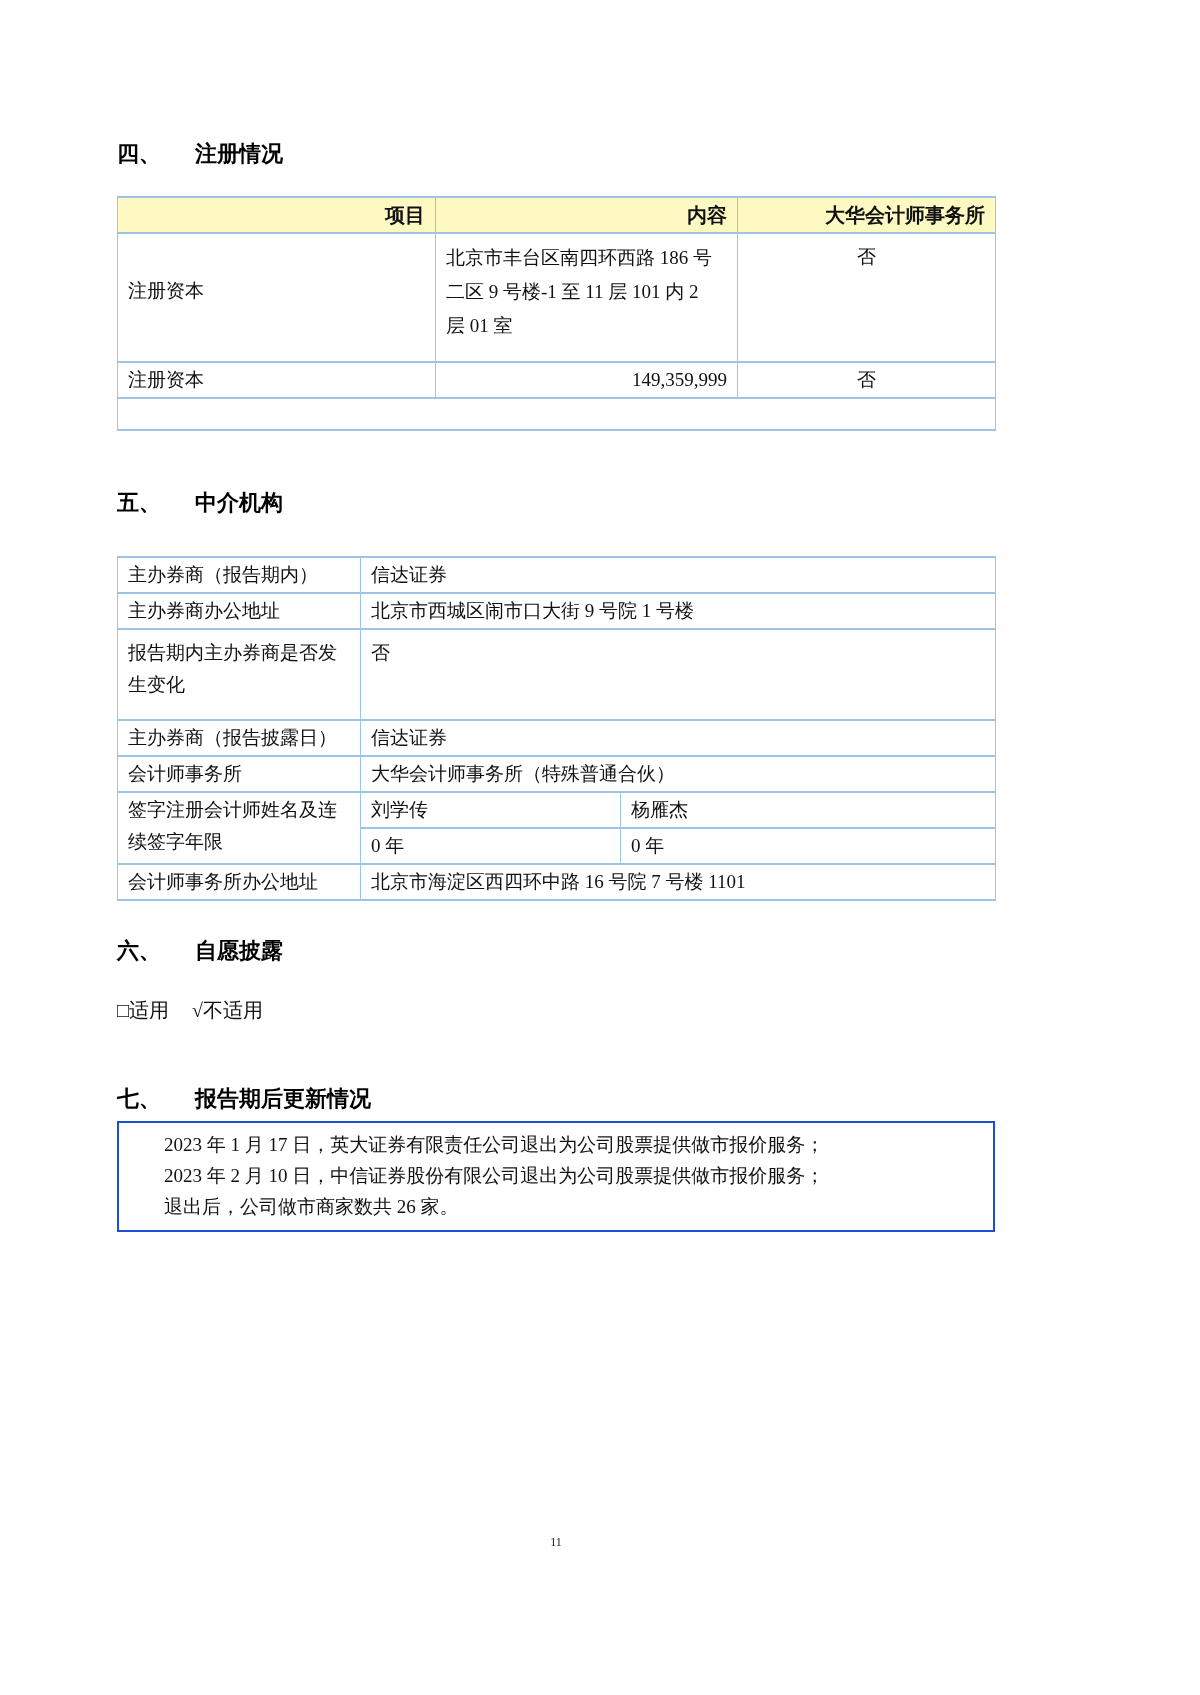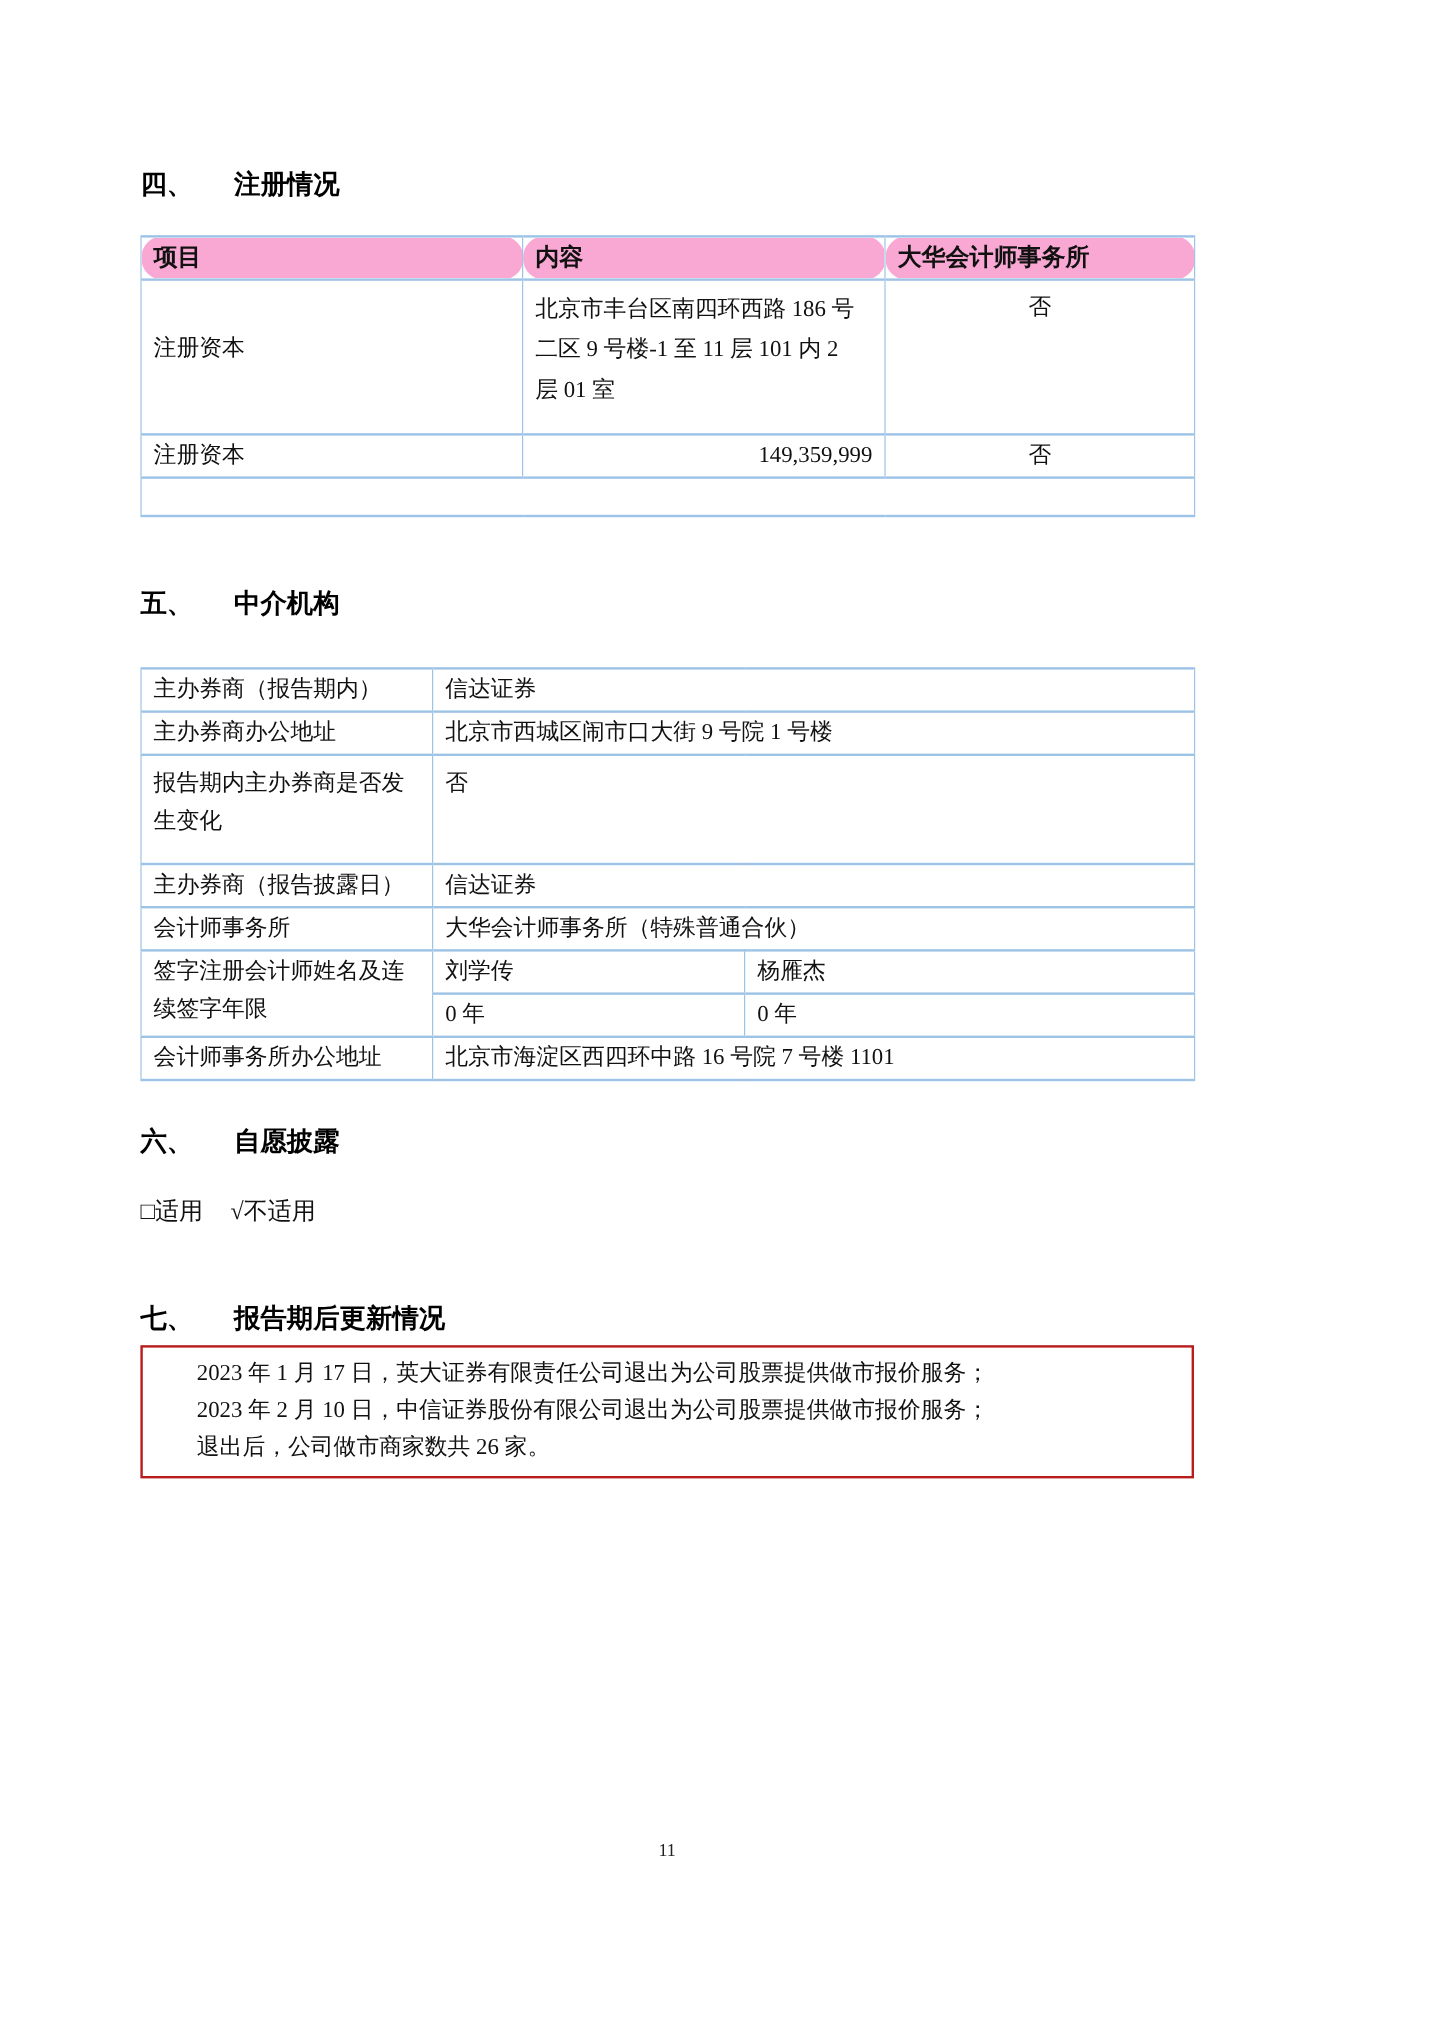--- a/index.html
+++ b/index.html
@@ -41,57 +41,56 @@
     border-top: 2px solid #9DC3E6;
     border-bottom: 2px solid #9DC3E6;
     border-left: 1px solid #9DC3E6;
     border-right: 1px solid #9DC3E6;
     padding: 1px 10px;
     line-height: 32px;
     vertical-align: top;
     overflow: hidden;
   }
   th {
-    background: #f9a8d4;
+    background: #fef9c3;
     font-weight: bold;
     font-size: 20px;
-    text-align: left;
+    text-align: right;
     height: 31px;
-    border-radius: 17px;
   }
   tr.tall td { padding-top: 7px; padding-bottom: 18px; }
   .al-c { text-align: center; }
   .al-r { text-align: right; }
   .addr div { line-height: 34px; }
   .empty-row td { height: 28px; }
 
   .applicability {
     margin-top: 32px;
     font-size: 20px;
     line-height: 26px;
   }
   .applicability .opt1 { margin-right: 18px; }
   .app7 { margin-top: 26px; }
 
   .update-box {
     margin-top: 8px;
-    border: 2px solid #b91c1c;
+    border: 2px solid #1d4ed8;
     padding: 6px 10px 8px 45px;
   }
   .update-box p {
     margin: 0;
     font-size: 19px;
     line-height: 31px;
   }
   .page-number {
     position: absolute;
     left: 117px; top: 1535px;
     width: 878px;
     text-align: center;
-    font-size: 15px;
+    font-size: 12px;
     color: #222;
   }
 </style>
 </head>
 <body>
 
 <div class="content">
 
   <div class="heading h4">
     <span class="num">四、</span>

